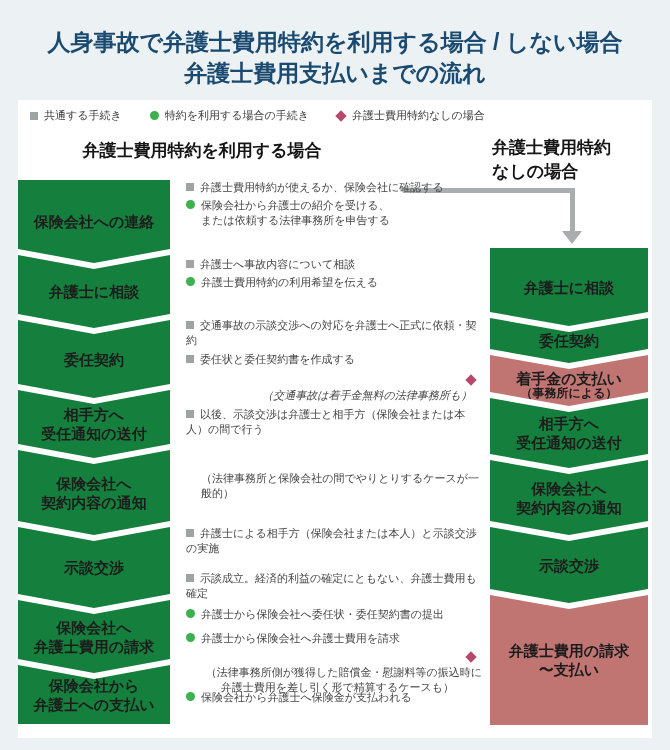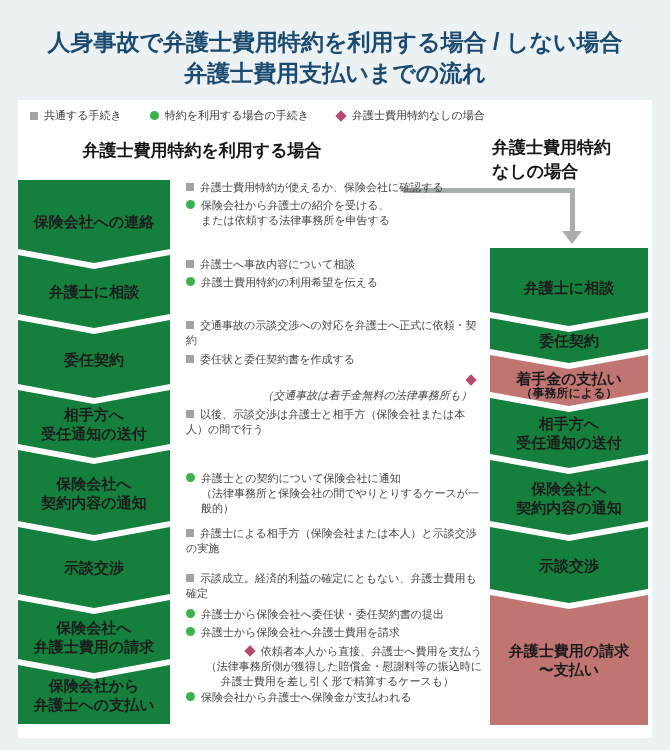--- a/index.html
+++ b/index.html
@@ -122,34 +122,33 @@
       <div class="nl"><span class="mk di"></span></div>
       <div class="nl" style="margin-right:10px;font-style:italic;"><span>（交通事故は着手金無料の法律事務所も）</span></div>
     </div>
   </div>
 
   <div class="ng" style="top:402px;">
     <div class="nl" style="margin-top:5px;"><span class="mk sq"></span><span>以後、示談交渉は弁護士と相手方（保険会社または本人）の間で行う</span></div>
   </div>
 
   <div class="ng" style="top:471px;">
-    <div class="nl"><span class="mk ci"></span><span>弁護士との契約について保険会社に通知</span></div>
     <div class="nl cont"><span>（法律事務所と保険会社の間でやりとりするケースが一般的）</span></div>
   </div>
 
   <div class="ng" style="top:526px;">
     <div class="nl"><span class="mk sq"></span><span>弁護士による相手方（保険会社または本人）と示談交渉の実施</span></div>
     <div class="nl" style="margin-top:15px;"><span class="mk sq"></span><span>示談成立。経済的利益の確定にともない、弁護士費用も確定</span></div>
   </div>
 
   <div class="ng" style="top:607px;">
     <div class="nl"><span class="mk ci"></span><span>弁護士から保険会社へ委任状・委任契約書の提出</span></div>
-    <div class="nl" style="margin-top:3px;"><span class="mk ci"></span><span>弁護士から保険会社へ弁護士費用を請求</span></div>
+    <div class="nl" style="margin-top:9px;"><span class="mk ci"></span><span>弁護士から保険会社へ弁護士費用を請求</span></div>
     <div class="nr" style="margin-top:4px;">
-      <div class="nl"><span class="mk di"></span><span>依頼者本人から直接、弁護士へ費用を支払う</span></div>
+      <div class="nl"><span class="mk di"></span></div>
       <div class="nl"><span>（法律事務所側が獲得した賠償金・慰謝料等の振込時に</span></div>
       <div class="nl" style="margin-right:28px;font-family:Liberation Serif, serif;"><span>弁護士費用を差し引く形で精算するケースも）</span></div>
     </div>
   </div>
 
   <div class="ng" style="top:690px;">
     <div class="nl"><span class="mk ci"></span><span>保険会社から弁護士へ保険金が支払われる</span></div>
   </div>
 </div>
 

